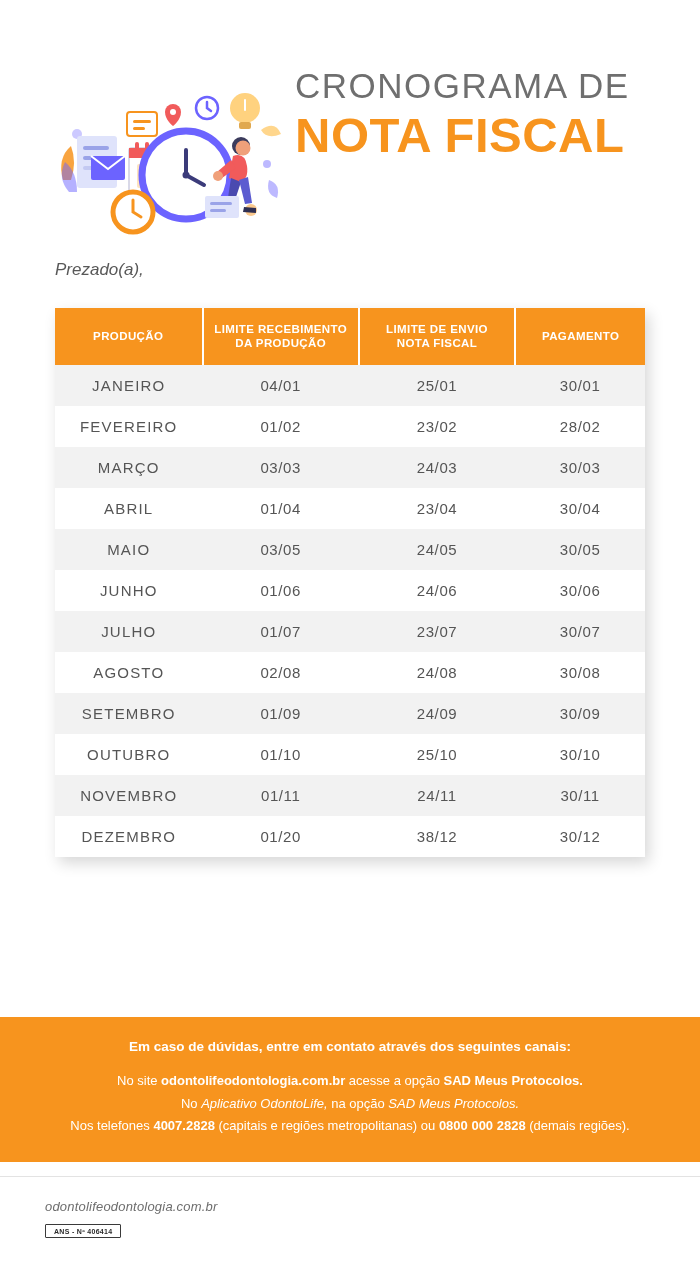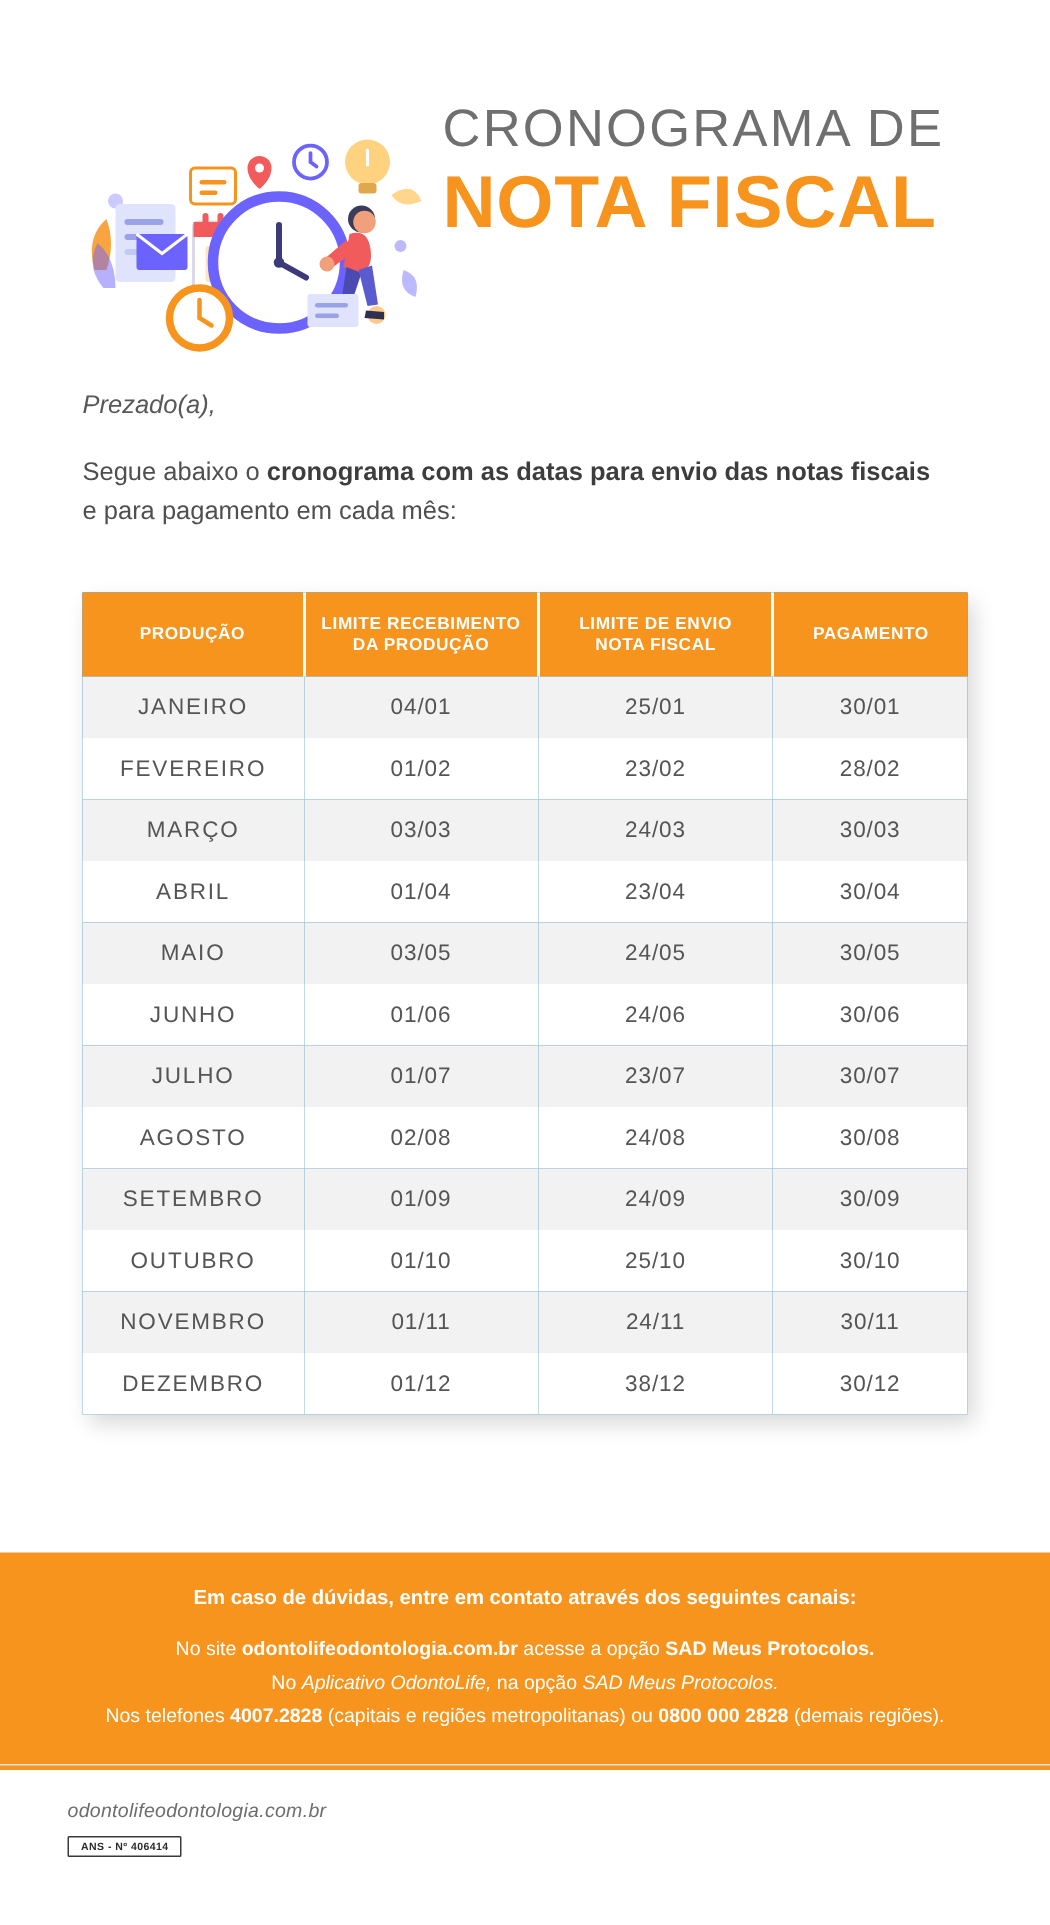--- a/index.html
+++ b/index.html
@@ -62,23 +62,23 @@
   }
   .lead {
     font-size: 17px;
     line-height: 1.55;
     color: #4f4f4f;
   }
   .lead b { font-weight: 700; color: #3d3d3d; }
 
   
   .table-wrap {
-    margin: 40px 55px 0 55px;
+    margin: 28px 55px 0 55px;
     box-shadow: 4px 6px 14px rgba(0,0,0,0.16);
-    background: #0369a1;
+    background: #b91c1c;
   }
   table {
     border-collapse: collapse;
     width: 100%;
     table-layout: fixed;
   }
   thead th {
     background: #f7941e;
     color: #ffffff;
     font-size: 11.5px;
@@ -100,21 +100,21 @@
     letter-spacing: 0.6px;
   }
   tbody tr:nth-child(odd) td { background: #f2f2f2; }
   tbody tr:nth-child(even) td { background: #ffffff; }
   tbody td.month { letter-spacing: 1.2px; }
 
   
   .banner {
     position: absolute;
     left: 0;
-    bottom: 103px;
+    bottom: 121px;
     width: 700px;
     background: #f7941e;
     color: #ffffff;
     padding: 22px 40px 24px 40px;
     text-align: center;
   }
   .banner-title {
     font-size: 13.5px;
     font-weight: 700;
     margin-bottom: 16px;
@@ -232,24 +232,20 @@
     </div>
 
     <div class="title-block">
       <div class="title-line1">CRONOGRAMA DE</div>
       <div class="title-line2">NOTA FISCAL</div>
     </div>
   </div>
 
   <div class="intro">
     <div class="greeting">Prezado(a),</div>
-    <div class="lead">
-      <span>Segue abaixo o </span><b>cronograma com as datas para envio das notas fiscais</b><br>
-      <span>e para pagamento em cada mês:</span>
-    </div>
   </div>
 
   <div class="table-wrap">
     <table>
       <thead>
         <tr>
           <th style="width:25%">
             <span>PRODUÇÃO</span>
           </th>
           <th style="width:26.5%">
@@ -327,21 +323,21 @@
           <td>30/10</td>
         </tr>
         <tr>
           <td class="month">NOVEMBRO</td>
           <td>01/11</td>
           <td>24/11</td>
           <td>30/11</td>
         </tr>
         <tr>
           <td class="month">DEZEMBRO</td>
-          <td>01/12</td>
+          <td>01/20</td>
           <td>38/12</td>
           <td>30/12</td>
         </tr>
       </tbody>
     </table>
   </div>
 
   <div class="banner">
     <div class="banner-title">Em caso de dúvidas, entre em contato através dos seguintes canais:</div>
 

